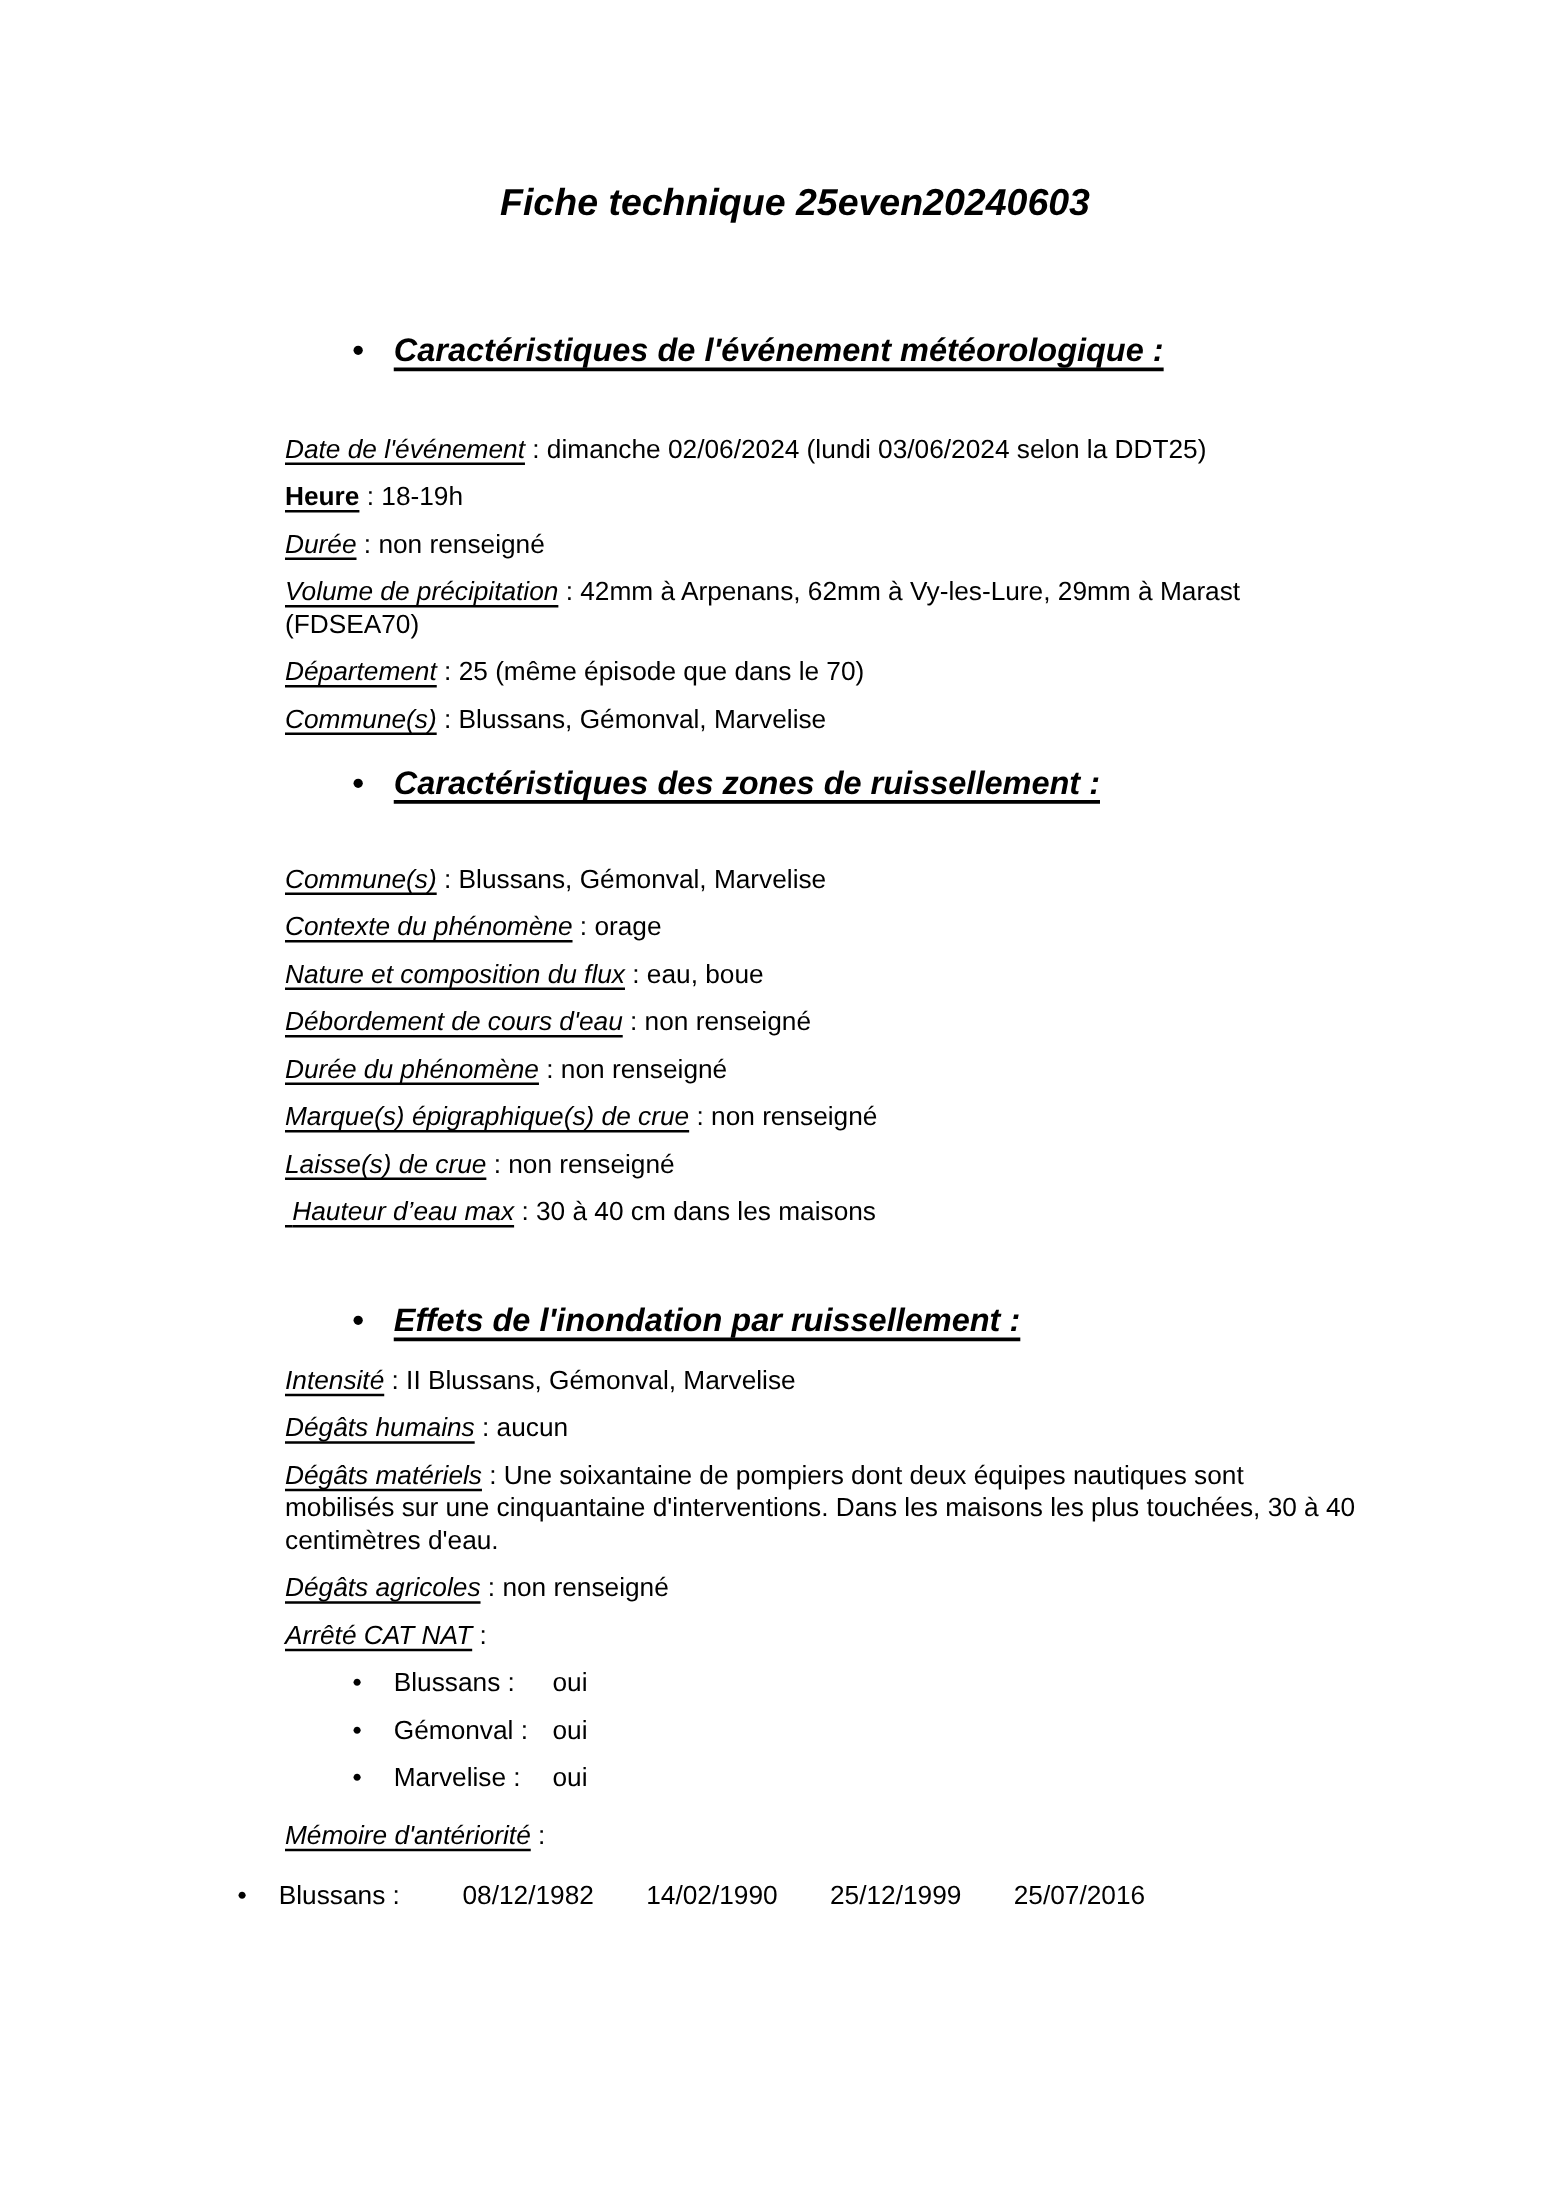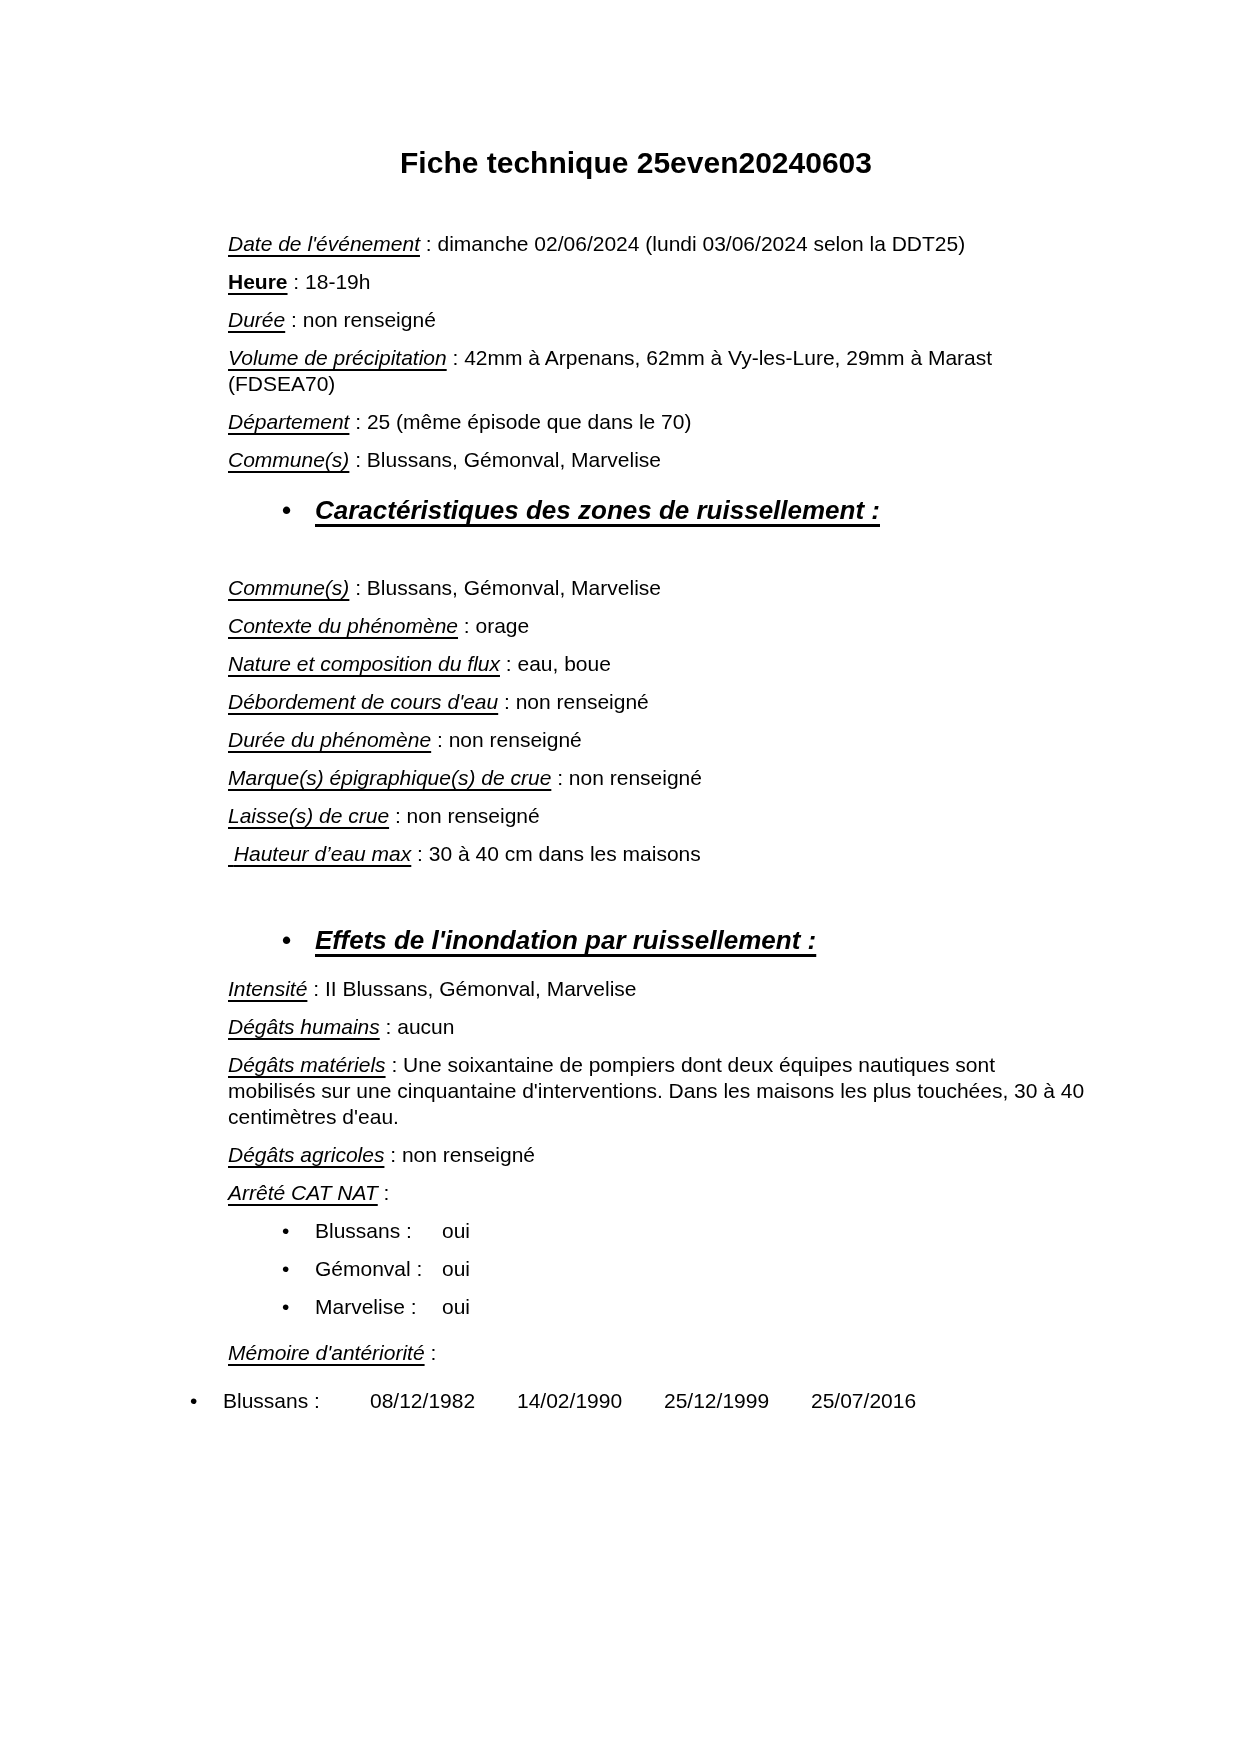--- a/index.html
+++ b/index.html
@@ -10,21 +10,21 @@
     font-size:21px;
     padding-top:145px;
     box-sizing:border-box;
     overflow:hidden;
     margin:0 auto;
     position:relative;
   }
   .title {
     margin:0; padding-left:32px;
     text-align:center;
-    font-size:30px; font-weight:bold; 
+    font-size:30px; font-weight:bold; font-style:italic;
     line-height:36px;
   }
   .heading {
     font-size:26px; font-weight:bold; font-style:italic;
     line-height:34px;
     margin:0 0 0 282px;
   }
   .h-bullet { display:inline-block; width:33px; font-style:normal; }
   .h-text { text-decoration:underline; text-decoration-thickness:2.5px; text-underline-offset:5px; }
   .h1x { margin-top:82px; }
@@ -55,20 +55,23 @@
   .ant-name { display:inline-block; width:147px; }
   .ant-date { display:inline-block; width:147px; }
 </style>
 </head>
 <body>
 
 <div class="page">
 
   <h1 class="title">Fiche technique 25even20240603</h1>
 
+  <div class="heading h1x">
+    <span class="h-bullet">•</span><span class="h-text">Caractéristiques de l'événement météorologique :</span>
+  </div>
   <div class="fields f1">
     <p class="field"><span class="lbl">Date de l'événement</span><span class="val"> : dimanche 02/06/2024 (lundi 03/06/2024 selon la DDT25)</span></p>
     <p class="field"><span class="lbl upright">Heure</span><span class="val"> : 18-19h</span></p>
     <p class="field"><span class="lbl">Durée</span><span class="val"> : non renseigné</span></p>
     <p class="field"><span class="lbl">Volume de précipitation</span><span class="val"> : 42mm à Arpenans, 62mm à Vy-les-Lure, 29mm à Marast
 (FDSEA70)</span></p>
     <p class="field"><span class="lbl">Département</span><span class="val"> : 25 (même épisode que dans le 70)</span></p>
     <p class="field"><span class="lbl">Commune(s)</span><span class="val"> : Blussans, Gémonval, Marvelise</span></p>
   </div>
 

